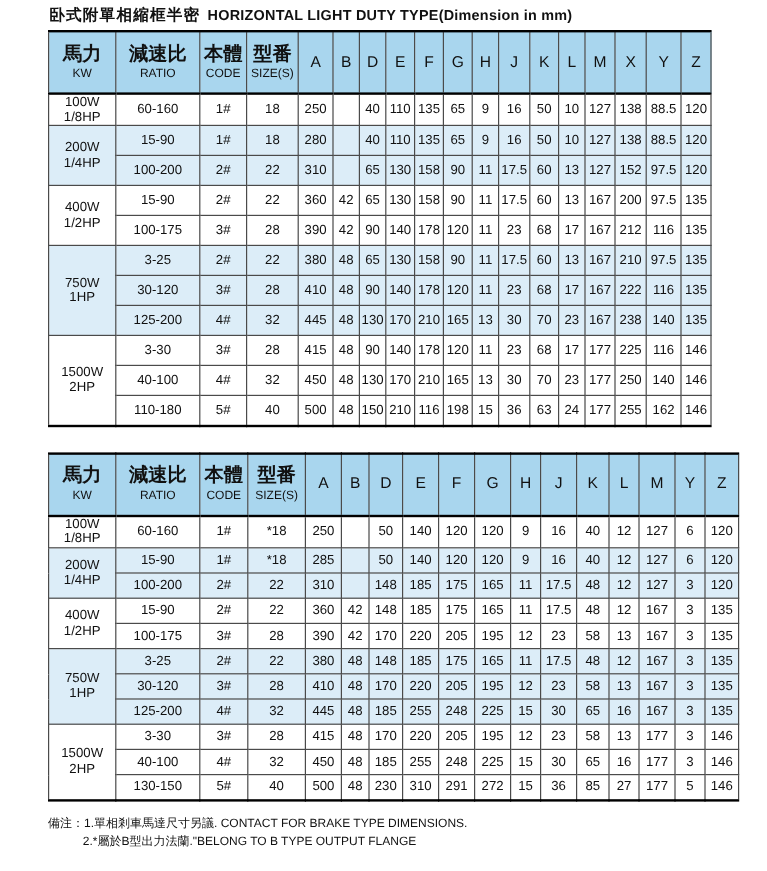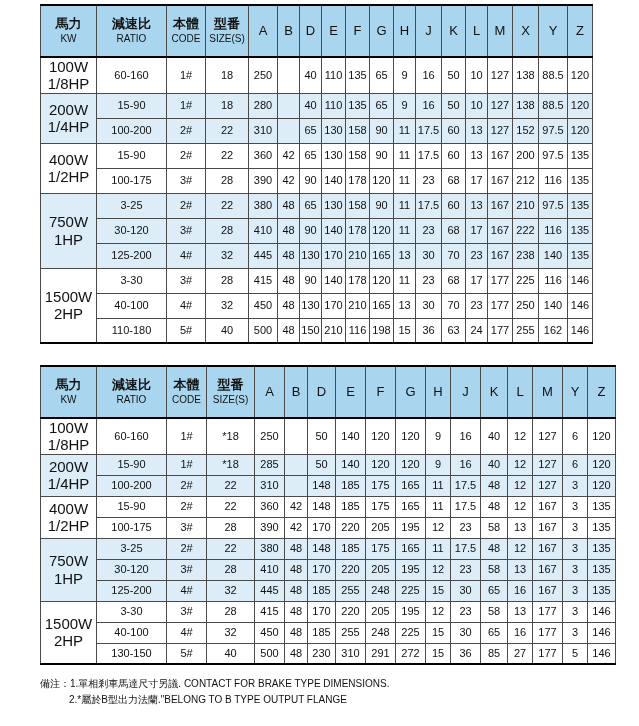--- a/index.html
+++ b/index.html
@@ -16,37 +16,40 @@
     border-collapse:collapse;table-layout:fixed;width:532px;
     border-top:2px solid #000;border-bottom:2px solid #000;
   }
   .dim-table th,.dim-table td{
     border:1px solid #4a4a4a;text-align:center;vertical-align:middle;
     padding:0;font-size:11px;line-height:1.15;background:#fff;
   }
   .dim-table thead th{
     background:var(--hdr,#a9d6ee);height:50px;border-bottom:2px solid #000;
   }
-  .dim-table thead th .h-zh{font-size:13px;font-weight:bold;}
+  .dim-table thead th .h-zh{font-size:16px;font-weight:bold;}
   .dim-table thead th .h-en{font-size:10px;font-weight:normal;margin-top:1px;}
   .dim-table thead th.dim-letter{font-size:13px;font-weight:normal;}
   #table-0 tbody tr{height:25px;}
   #table-1 tbody tr{height:21px;}
   .dim-table tbody tr.alt td{background:var(--alt,#dcedf8);}
-  .dim-table td.power-group-cell{font-size:15px;}
+  .dim-table td.power-group-cell{font-size:11px;}
   .section-2{margin-top:21px;}
   .footnotes{margin-top:11px;font-size:10px;line-height:1.55;color:#111;}
   .footnotes .fn2{margin-left:29px;}
 </style>
 </head>
 <body>
 
 <div class="page">
 
   <section>
+    <div class="tbl-title">
+      <span class="zh">卧式附單相縮框半密</span><span class="en">HORIZONTAL LIGHT DUTY TYPE(Dimension in mm)</span>
+    </div>
     <table class="dim-table" id="table-0">
         <colgroup>
           <col style="width: 56px;">
           <col style="width: 70px;">
           <col style="width: 39px;">
           <col style="width: 43px;">
           <col style="width: 29px;">
           <col style="width: 22px;">
           <col style="width: 22px;">
           <col style="width: 24px;">

